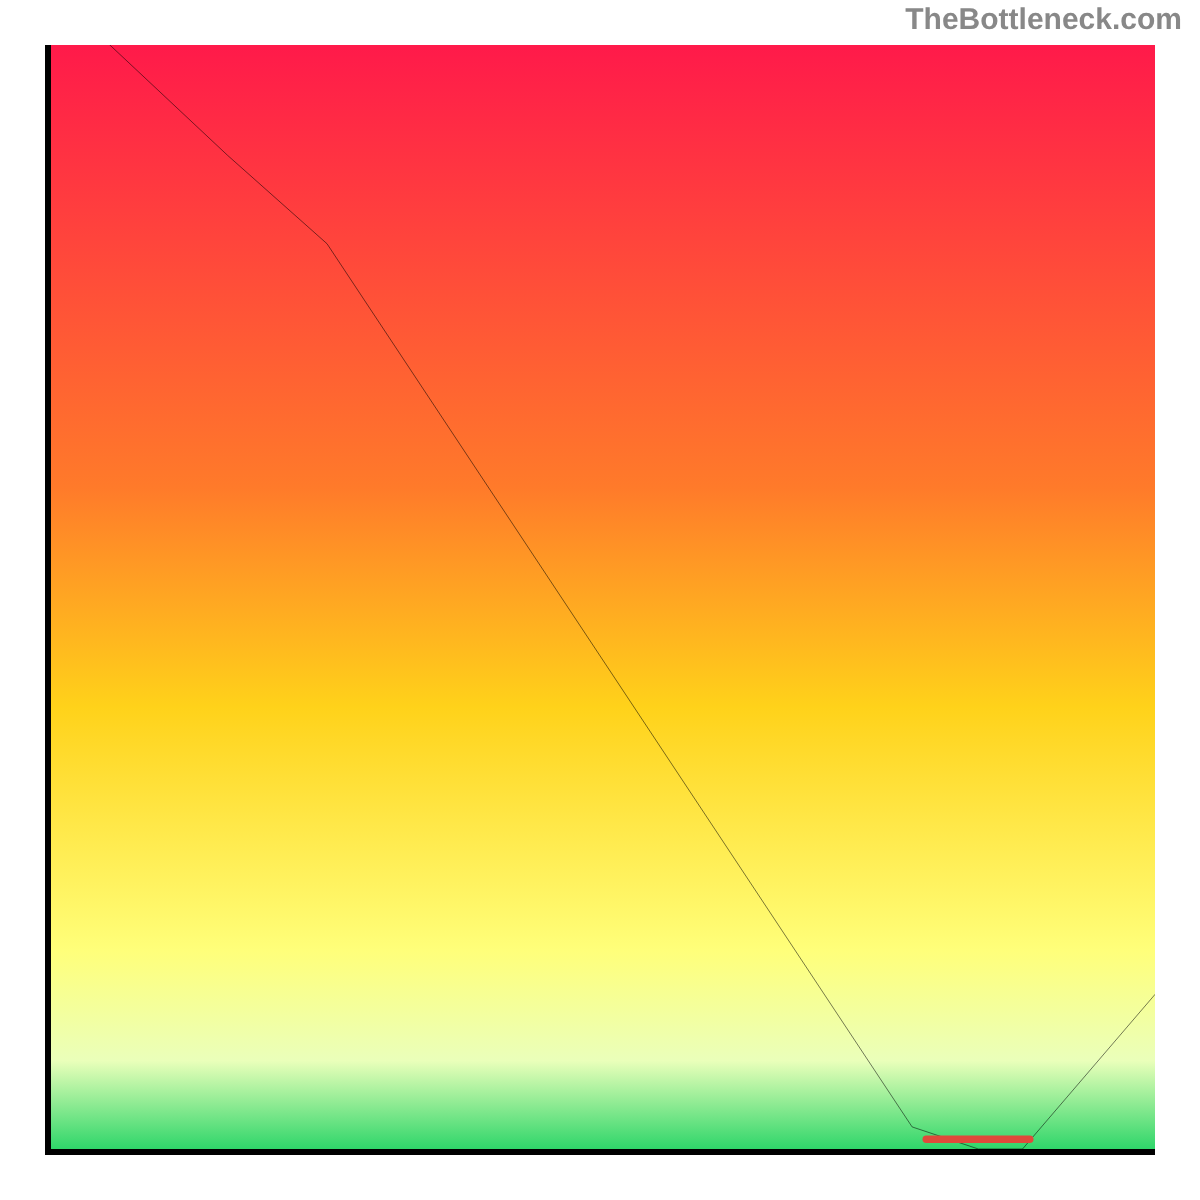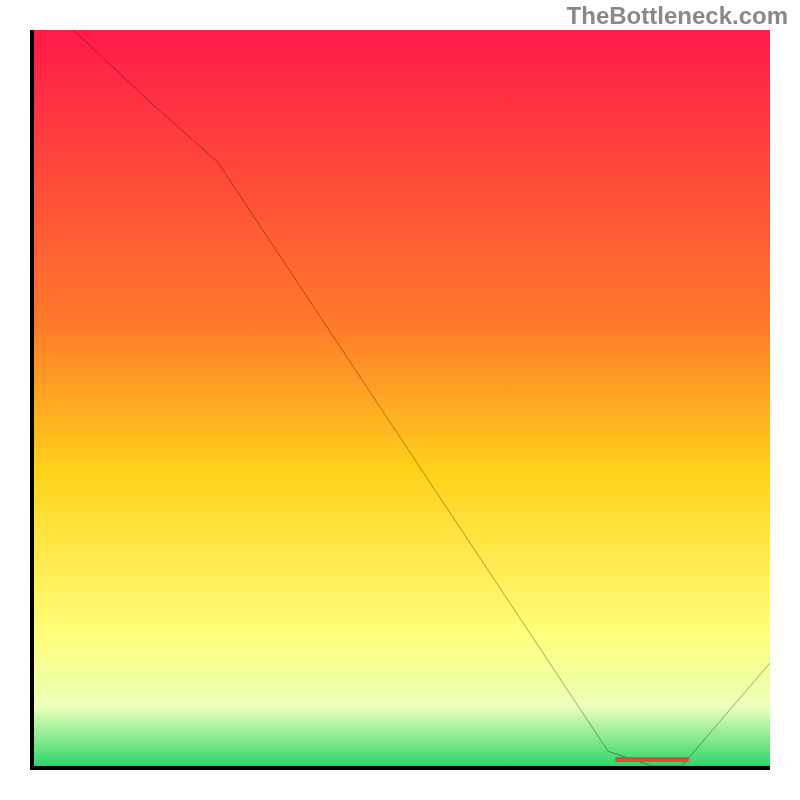--- a/index.html
+++ b/index.html
@@ -8,21 +8,21 @@
     height: 800px;
     background: #ffffff;
     position: relative;
     font-family: Arial, Helvetica, sans-serif;
     overflow: hidden;
   }
   .watermark {
     position: absolute;
     top: 2px;
     right: 12px;
-    font-size: 24px;
+    font-size: 20px;
     font-weight: bold;
     color: #888;
     z-index: 10;
     user-select: none;
   }
   .plot-frame {
     position: absolute;
     left: 30px;
     top: 30px;
     width: 740px;

